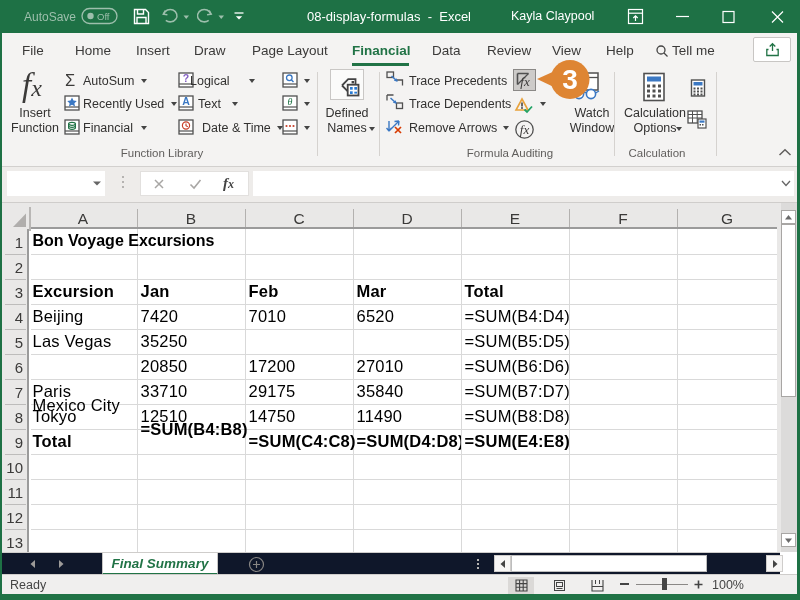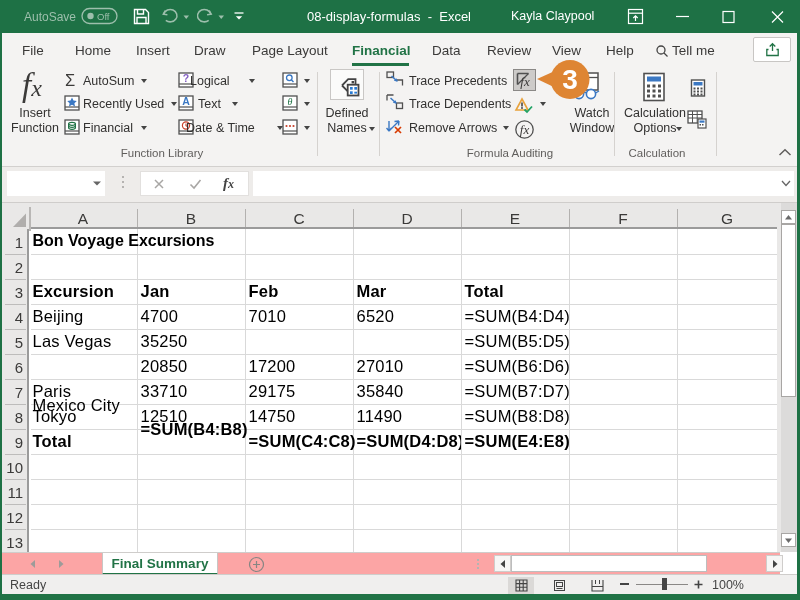--- a/index.html
+++ b/index.html
@@ -30,21 +30,21 @@
 .cb { position:absolute; top:2px; width:1px; height:18px; background:#b3b1af; }
 #rowhead { position:absolute; left:0; top:26px; width:27px; height:323px; background:#e9e8e7; border-right:2px solid #9b9b9b; }
 .rh { position:absolute; width:21px; text-align:right; font-size:15px; color:#3b3a39; }
 .rb { position:absolute; left:3px; width:21px; height:1px; background:#bdbcbb; }
 .gridv { position:absolute; top:26px; width:1px; height:323px; background:#d9d9d9; }
 .gridh { position:absolute; left:29px; width:746px; height:1px; background:#d9d9d9; }
 .cell { position:absolute; font-size:16.5px; letter-spacing:0.2px; color:#000; white-space:nowrap; overflow:hidden; height:29px; padding-left:2.5px; padding-top:2.5px; }
 .b { font-weight:bold; }
 #vscroll { position:absolute; left:779px; top:0px; width:16px; height:349px; background:#dcdbda; }
 
-#tabsbar { position:absolute; left:2px; top:552px; width:778px; height:22px; background:#fca5a5; border-top:1px solid #cfcdcb; }
+#tabsbar { position:absolute; left:2px; top:552px; width:778px; height:22px; background:#0f172a; border-top:1px solid #cfcdcb;font-style:italic; }
 #stab { position:absolute; left:100px; top:0px; width:116px; height:22px; background:#fff; border-left:1px solid #c8c6c4; border-right:1px solid #c8c6c4; border-bottom:2px solid #217346; color:#217346; font-weight:bold; font-size:13.5px; text-align:center; padding-top:3px; }
 #status { position:absolute; left:0; top:574px; width:800px; height:20px; background:#f0efee; border-top:1px solid #cfcdcb; font-size:12.5px; color:#444; }
 #greenstrip { position:absolute; left:0; top:594px; width:800px; height:6px; background:#217346; }
 #lborder { position:absolute; left:0; top:33px; width:2px; height:561px; background:#1e7145; }
 #rborder { position:absolute; left:797px; top:33px; width:3px; height:561px; background:#1e7145; }
 </style>
 </head>
 <body>
 <div id="titlebar">
   <div class="abs tdim" style="left:24px;top:9.5px;font-size:12px;">AutoSave</div>
@@ -148,21 +148,21 @@
       <text x="8" y="10" text-anchor="middle" font-size="10.5" font-weight="bold" fill="#3b78c3" font-family="Liberation Sans">A</text>
     </svg>
   <div class="rlabel" style="left:196px;top:31px;">Text</div>
   <div class="caret" style="left:230px;top:36px;"></div>
   <svg class="icon" style="left:176px;top:53px;" width="16" height="16" viewBox="0 0 16 16">
       <rect x="1" y="1" width="14" height="14" fill="#fff" stroke="#505050" stroke-width="1.3"></rect>
       <path d="M1 12 h14" stroke="#505050" stroke-width="1.2"></path>
       <circle cx="8" cy="6.5" r="3.6" fill="none" stroke="#c8402a" stroke-width="1.2"></circle>
       <path d="M8 4.5 v2.2 l1.8 1" fill="none" stroke="#c8402a" stroke-width="1.1"></path>
     </svg>
-  <div class="rlabel" style="left:184px;top:55px;">Date &amp; Time</div>
+  <div class="rlabel" style="left:200px;top:55px;">Date &amp; Time</div>
   <div class="caret" style="left:275px;top:60px;"></div>
   <svg class="icon" style="left:280px;top:6px;" width="16" height="16" viewBox="0 0 16 16">
       <rect x="1" y="1" width="14" height="14" fill="#fff" stroke="#505050" stroke-width="1.3"></rect>
       <path d="M1 12 h14" stroke="#505050" stroke-width="1.2"></path>
       <circle cx="7.3" cy="5.8" r="2.8" fill="none" stroke="#3b78c3" stroke-width="1.3"></circle>
       <path d="M9.3 7.8 l2.2 2.2" stroke="#3b78c3" stroke-width="1.4"></path>
     </svg>
   <div class="caret" style="left:302px;top:13px;"></div>
   <svg class="icon" style="left:280px;top:29px;" width="16" height="16" viewBox="0 0 16 16">
       <rect x="1" y="1" width="14" height="14" fill="#fff" stroke="#505050" stroke-width="1.3"></rect>
@@ -387,21 +387,21 @@
   <div class="abs gridh" style="top:276px;"></div>
   <div class="abs gridh" style="top:301px;"></div>
   <div class="abs gridh" style="top:326px;"></div>
   <div class="abs cell b" style="left:28px;top:26px;width:300px;font-size:16px;letter-spacing:0;">Bon Voyage Excursions</div>
   <div class="abs cell b" style="left:28px;top:76px;width:107px;">Excursion</div>
   <div class="abs cell b" style="left:244px;top:76px;width:107px;">Feb</div>
   <div class="abs cell b" style="left:136px;top:76px;width:107px;">Jan</div>
   <div class="abs cell b" style="left:352px;top:76px;width:107px;">Mar</div>
   <div class="abs cell b" style="left:460px;top:76px;width:107px;">Total</div>
   <div class="abs cell" style="left:28px;top:101px;width:107px;">Beijing</div>
-  <div class="abs cell" style="left:136px;top:101px;width:107px;">4700</div>
+  <div class="abs cell" style="left:136px;top:101px;width:107px;">7420</div>
   <div class="abs cell" style="left:244px;top:101px;width:107px;">7010</div>
   <div class="abs cell" style="left:352px;top:101px;width:107px;">6520</div>
   <div class="abs cell" style="left:460px;top:101px;width:130px;">=SUM(B4:D4)</div>
   <div class="abs cell" style="left:28px;top:126px;width:107px;">Las Vegas</div>
   <div class="abs cell" style="left:136px;top:126px;width:107px;">35250</div>
   <div class="abs cell" style="left:460px;top:126px;width:130px;">=SUM(B5:D5)</div>
   <div class="abs cell" style="left:28px;top:151px;width:107px;margin-top:39px;">Mexico City</div>
   <div class="abs cell" style="left:136px;top:151px;width:107px;">20850</div>
   <div class="abs cell" style="left:244px;top:151px;width:107px;">17200</div>
   <div class="abs cell" style="left:352px;top:151px;width:107px;">27010</div>

